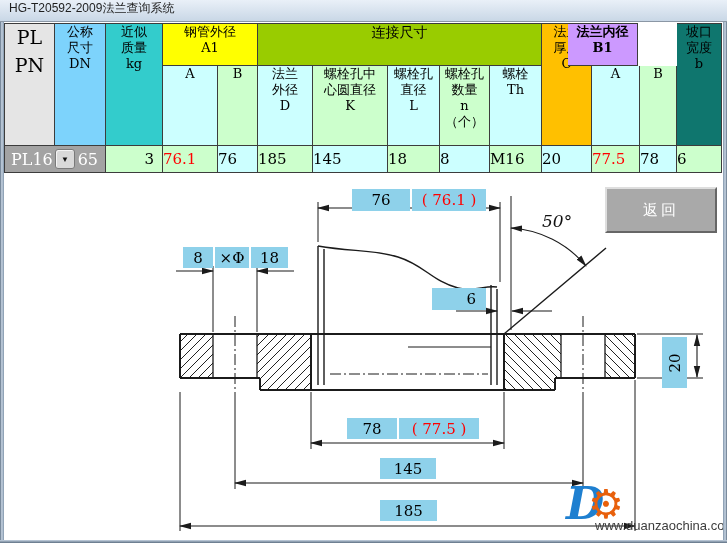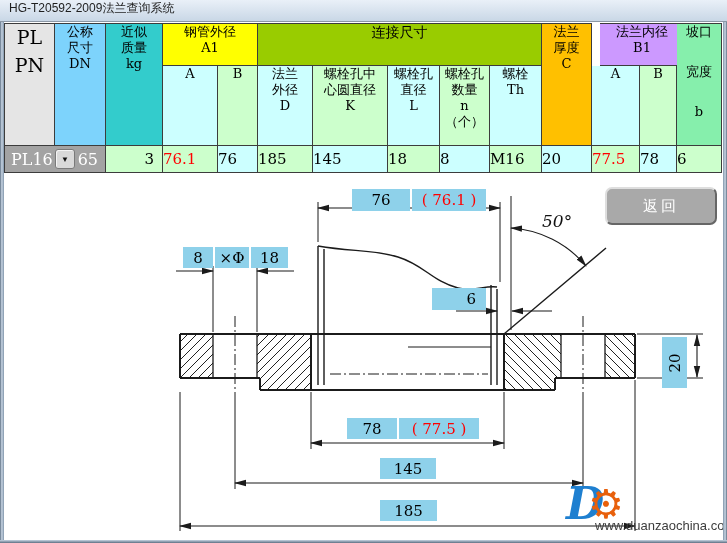--- a/index.html
+++ b/index.html
@@ -18,44 +18,44 @@
   
   .cell{position:absolute;box-sizing:border-box;border-right:1px solid #3c3c3c;border-bottom:1px solid #3c3c3c;
         display:flex;flex-direction:column;align-items:center;
         text-align:center;color:#000;font-size:13px;line-height:1.22;}
   .cell.top{border-top:1px solid #3c3c3c;}
   .cell.first{border-left:1px solid #3c3c3c;}
   .lt{font-family:"DejaVu Serif","Liberation Serif",serif;}
   .plpn{font-family:"DejaVu Serif","Liberation Serif",serif;font-size:19px;line-height:1.45;}
   .bg-red{background:#e5e5e5;} .bg-green{background:#7dd3fc;} .bg-teal{background:#33cccc;}
   .bg-yellow{background:#ffff00;} .bg-olive{background:#99cc00;} .bg-orange{background:#ffc000;}
-  .bg-purple{background:#cc99ff;} .bg-magenta{background:#86efac;gap:24px;}
+  .bg-purple{background:#cc99ff;} .bg-magenta{background:#0f766e;}
   .bg-ccyan{background:#ccffff;} .bg-cgreen{background:#ccffcc;} .bg-gray{background:#a3a3a3;}
   .val{font-family:"DejaVu Serif","Liberation Serif",serif;font-size:15px;flex-direction:row;}
   .val.red{color:#ff0000;}
   .val.right{justify-content:flex-end;padding-right:8px;}
   .combo-text{position:absolute;left:6px;top:4px;color:#fff;font-family:"DejaVu Serif",serif;font-size:16px;}
   .drop-btn{position:absolute;left:50px;top:3px;width:20px;height:20px;background:#d9d9d9;
         border:1px solid #7a7a7a;border-radius:3px;box-shadow:inset 1px 1px 0 #f4f4f4;
         display:flex;align-items:center;justify-content:center;font-size:8px;color:#111;padding:0;}
   .dn-val{position:absolute;right:7px;top:4px;color:#fff;font-family:"DejaVu Serif",serif;font-size:16px;}
   
   svg.draw{position:absolute;left:0;top:0;z-index:1;}
   .chip{position:absolute;z-index:2;background:#8ed1ea;color:#000;
         font-family:"DejaVu Serif","Liberation Serif",serif;font-size:15px;
         display:flex;align-items:center;justify-content:center;}
   .chip.red{color:#ff0000;}
   .chip.right{justify-content:flex-end;padding-right:10px;box-sizing:border-box;}
   .angle-label{position:absolute;z-index:2;font-family:"DejaVu Serif",serif;font-style:italic;
         font-size:17px;color:#111;}
   .vtext{transform:rotate(-90deg);white-space:nowrap;}
-  .back-btn{position:absolute;left:605px;top:187px;width:112px;height:38px;z-index:3;
+  .back-btn{position:absolute;left:605px;top:187px;width:112px;height:46px;z-index:3;
         background:#a9a9a9;border-top:2px solid #dedede;border-left:2px solid #dedede;
         border-right:2px solid #666;border-bottom:2px solid #666;
-        color:#fff;font-size:15px;letter-spacing:3px;display:flex;align-items:center;justify-content:center;border-radius:7px;}
+        color:#fff;font-size:15px;letter-spacing:3px;display:flex;align-items:center;justify-content:center;}
   
   .logo{position:absolute;left:566px;top:482px;width:160px;height:59px;z-index:2;}
   .logo-d{position:absolute;left:0;top:-4px;font-family:"DejaVu Serif",serif;font-style:italic;
         font-weight:bold;font-size:44px;color:#1e7fd0;}
   .logo-gear{position:absolute;left:22px;top:2px;font-size:40px;color:#e8600c;line-height:1;}
   .logo-name{position:absolute;left:57px;top:9px;font-weight:bold;font-size:20px;color:#333;letter-spacing:7px;}
   .logo-url{position:absolute;left:29px;top:36px;font-size:13px;color:#3d3d3d;}
 </style>
 </head>
 <body>
@@ -88,21 +88,21 @@
     <span class="lt">A1</span>
   </div>
   <div class="cell top bg-olive" style="left:258px;top:23px;width:284px;height:43px;font-size:14px;">
     <span>连接尺寸</span>
   </div>
   <div class="cell top bg-orange" style="left:542px;top:23px;width:50px;height:123px;">
     <span>法兰</span>
     <span>厚度</span>
     <span class="lt">C</span>
   </div>
-  <div class="cell top bg-purple" style="left:600px;top:23px;width:85px;height:43px;">
+  <div class="cell top bg-purple" style="left:568px;top:23px;width:70px;height:43px;font-weight:bold;">
     <span>法兰内径</span>
     <span class="lt">B1</span>
   </div>
   <div class="cell top bg-magenta" style="left:677px;top:23px;width:45px;height:123px;">
     <span>坡口</span>
     <span>宽度</span>
     <span class="lt">b</span>
   </div>
 
   <div class="cell bg-ccyan lt" style="left:163px;top:66px;width:55px;height:80px;">

